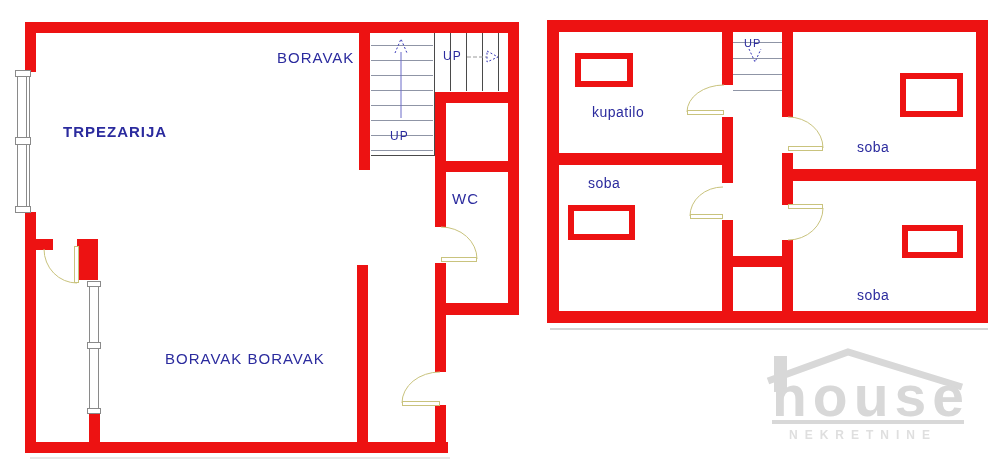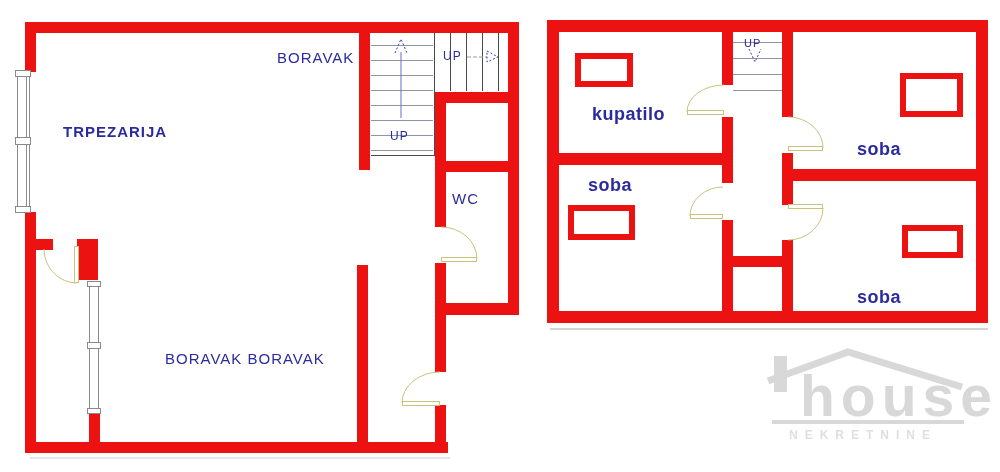--- a/index.html
+++ b/index.html
@@ -12,37 +12,37 @@
   .wall{position:absolute;background:var(--wall);}
   .hline{position:absolute;height:1px;background:var(--stair);}
   .vline{position:absolute;width:1px;background:var(--stair);}
   .dark{background:var(--stairdark);}
   .leaf{position:absolute;border:1px solid var(--door);background:#fff;box-sizing:border-box;}
   .win{position:absolute;border:1px solid var(--window);background:#fff;box-sizing:border-box;}
   .fixture{position:absolute;border:6px solid var(--wall);background:#fff;box-sizing:border-box;}
   .label{position:absolute;color:var(--label);white-space:nowrap;letter-spacing:1px;
          font-size:15px;line-height:1.1;}
   .label.small{font-size:12px;}
-  .label.lower{font-size:18px;letter-spacing:0.5px;font-weight:bold;}
+  .label.lower{font-size:14px;letter-spacing:0.5px;}
   svg.overlay{position:absolute;left:0;top:0;pointer-events:none;}
   .shadowline{position:absolute;height:2px;background:var(--shadow);}
   .wm-brand{position:absolute;color:var(--wm);font-weight:bold;font-size:57px;line-height:1;letter-spacing:6px;}
   .wm-tag{position:absolute;color:#dfdfdf;font-weight:bold;font-size:12px;letter-spacing:7px;}
   .wm-bar{position:absolute;background:var(--wm);}
 </style>
 </head>
 <body>
 
 <div id="canvas">
 
   <svg class="overlay" width="1000" height="472">
     <path d="M768,381 L848,352 L962,387" fill="none" stroke="var(--wm)" stroke-width="7"></path>
   </svg>
   <div class="wm-bar" style="left:774px;top:356px;width:13px;height:36px;"></div>
-  <div class="wm-brand" style="left:772px;top:368px;margin-left:28px;">house</div>
+  <div class="wm-brand" style="left:772px;top:368px;">house</div>
   <div class="wm-bar" style="left:772px;top:420px;width:192px;height:4px;"></div>
   <div class="wm-tag" style="left:789px;top:428px;">NEKRETNINE</div>
 
   <div class="shadowline" style="left:30px;top:457px;width:420px;opacity:.55;"></div>
   <div class="shadowline" style="left:550px;top:328px;width:438px;"></div>
 
   <div class="wall" style="left:25px;top:22px;width:494px;height:11px;"></div>
   <div class="wall" style="left:25px;top:22px;width:11px;height:50px;"></div>
   <div class="wall" style="left:25px;top:212px;width:11px;height:241px;"></div>
   <div class="wall" style="left:25px;top:442px;width:423px;height:11px;"></div>

